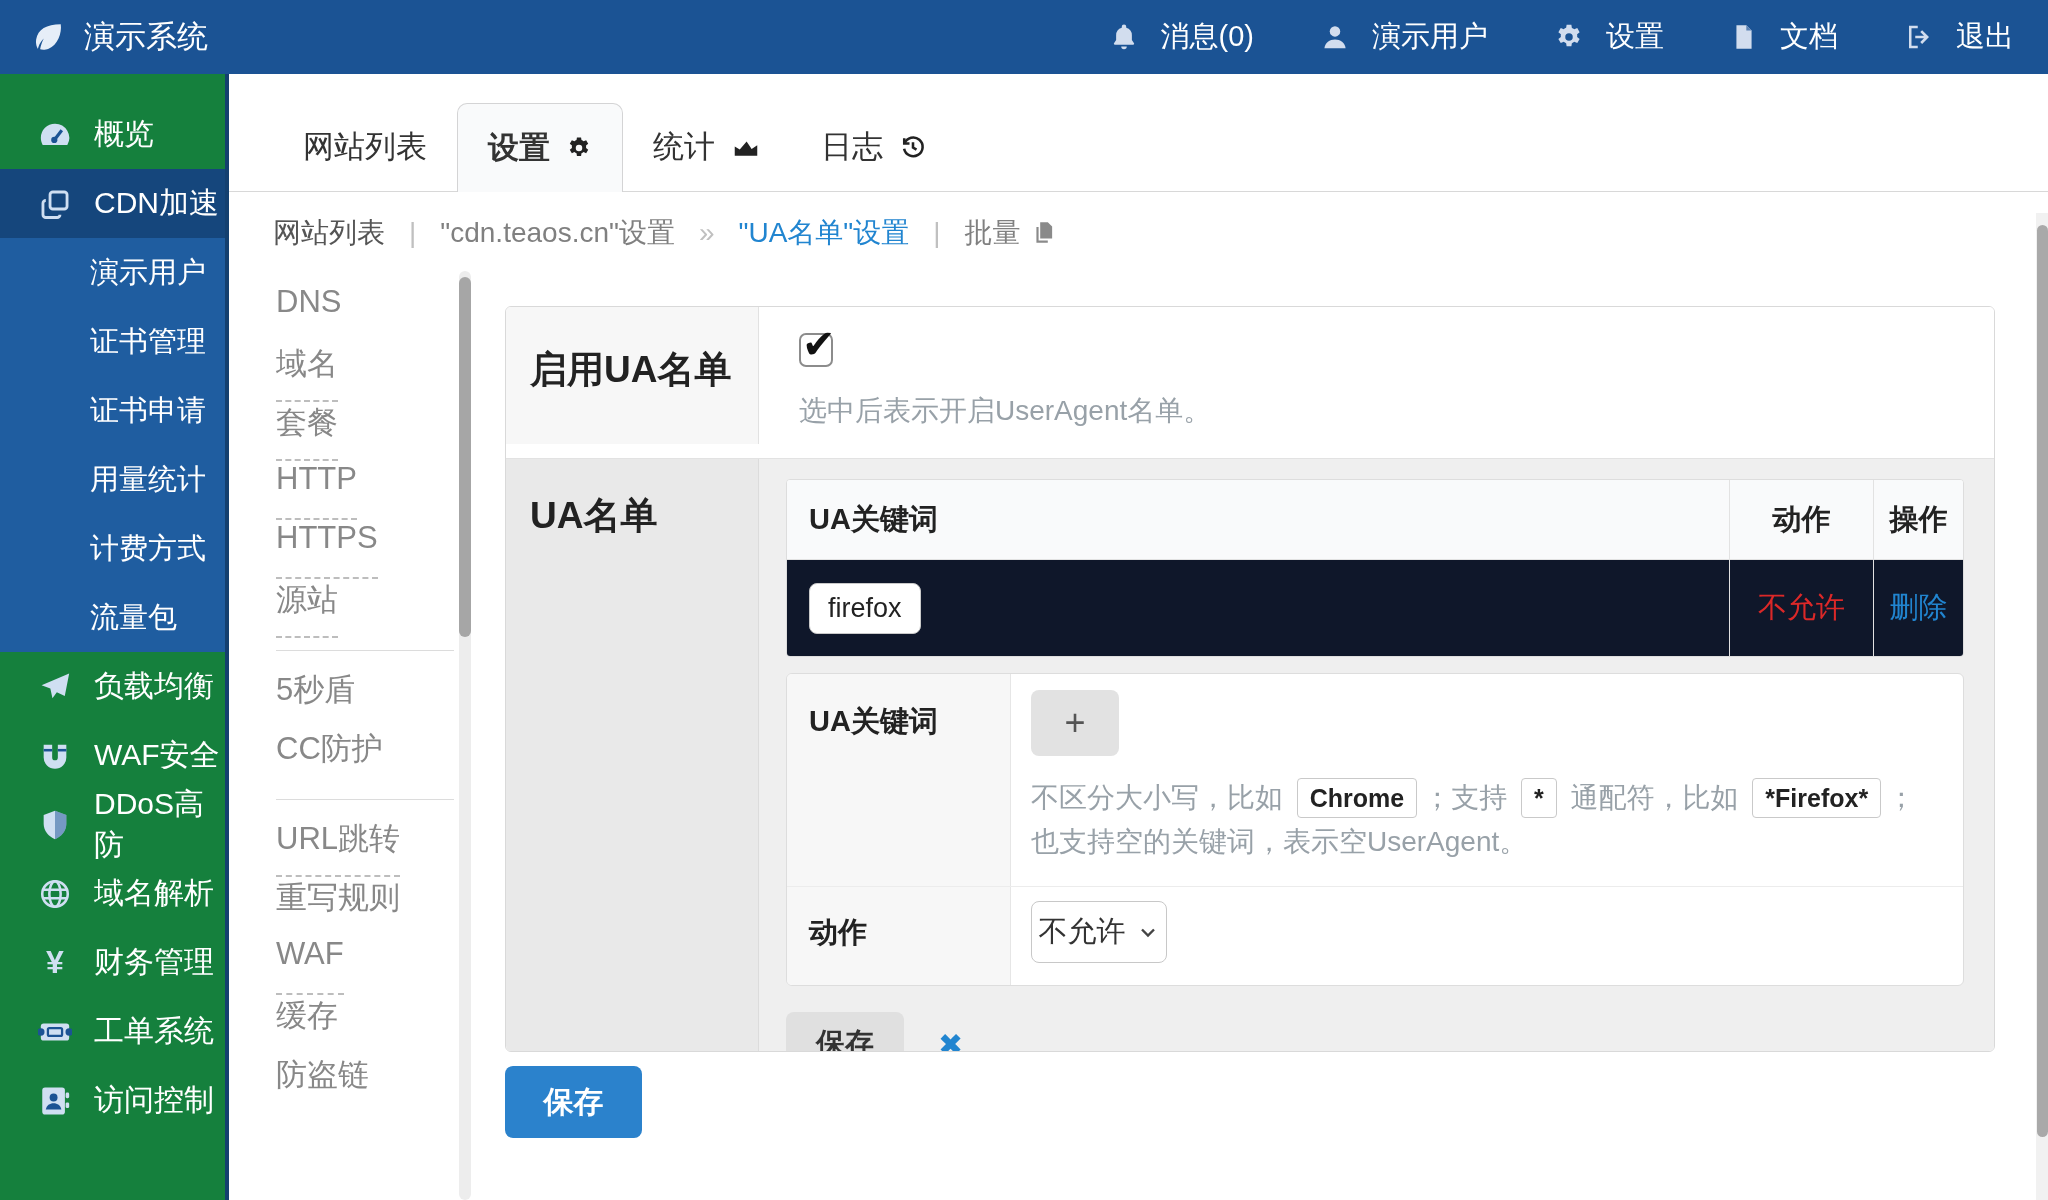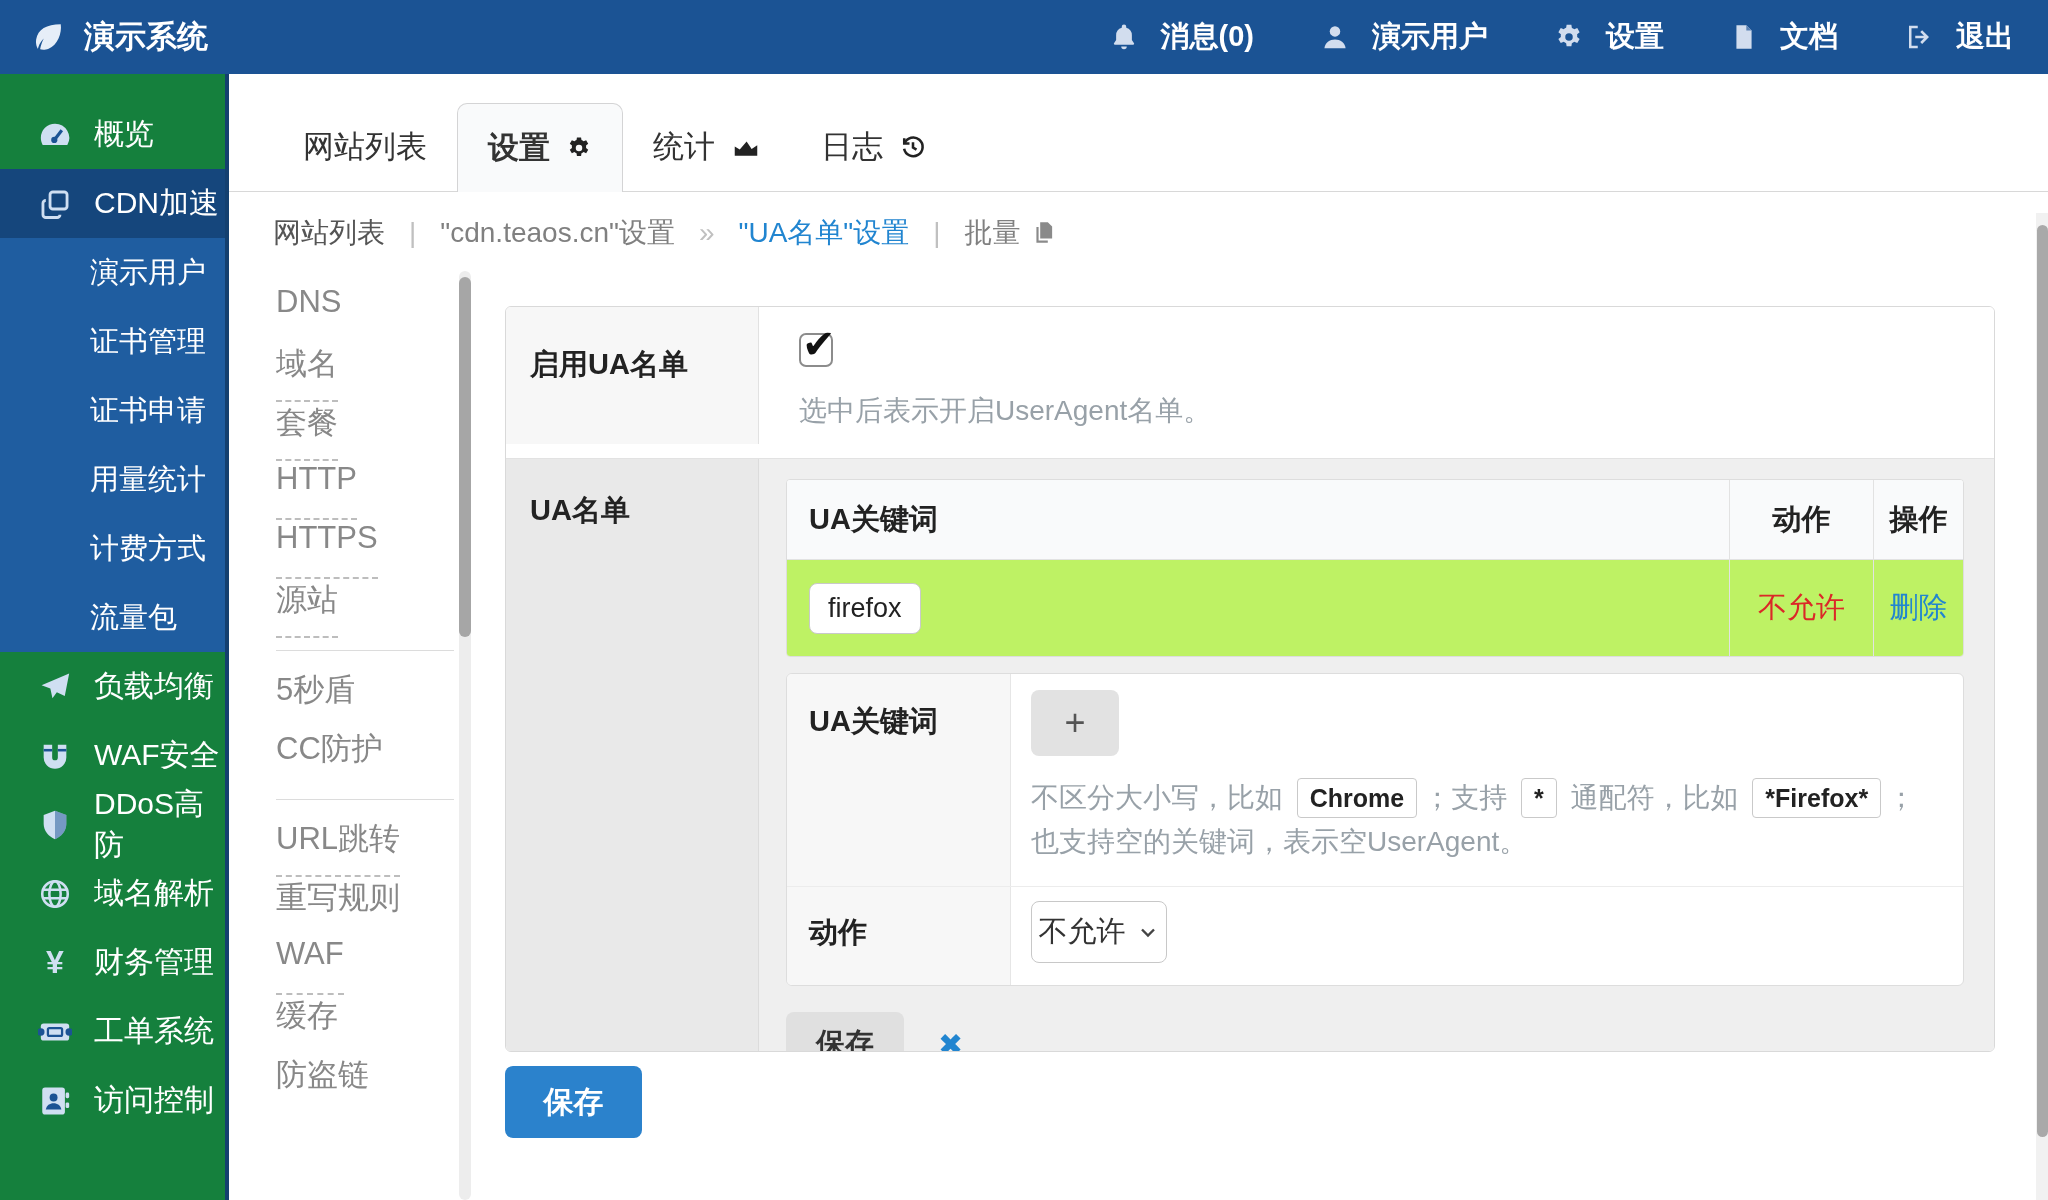--- a/index.html
+++ b/index.html
@@ -2,21 +2,21 @@
 <html><head>
 <meta charset="utf-8">
 <style>
   * { margin:0; padding:0; box-sizing:border-box; }
   html,body { background:#fff; }
   body { font-family:"Liberation Sans","DejaVu Sans",sans-serif; }
   .root { position:relative; width:2048px; height:1200px; overflow:hidden; background:#fff; }
 
   
   .navbar { position:absolute; left:0; top:0; width:2048px; height:74px; background:#1b5394;
-            display:flex; align-items:center; justify-content:space-between; padding:0 34px 0 30px;font-weight:bold; }
+            display:flex; align-items:center; justify-content:space-between; padding:0 34px 0 30px; }
   .brand { display:flex; align-items:center; gap:18px; color:#fff; font-size:31px; cursor:pointer; }
   .icon { display:inline-flex; align-items:center; justify-content:center; }
   .icon svg { display:block; }
   .nav-right { display:flex; align-items:center; gap:66px; }
   .nav-item { display:flex; align-items:center; gap:22px; color:#fff; font-size:29px; cursor:pointer; text-decoration:none; }
   .nav-item .icon { color:#d2ddee; }
 
   
   .sidebar { position:absolute; left:0; top:74px; width:229px; height:1126px; background:#15803d;
              border-right:4px solid #14406f; padding-top:26px; color:#fff; }
@@ -63,34 +63,34 @@
   .page-scrollbar .thumb { position:absolute; left:1px; top:12px; width:11px; height:912px;
                            background:#a9a9a9; border-radius:6px; }
 
   
   .form-card { position:absolute; left:505px; top:306px; width:1490px; border:1px solid #d9d9d9;
                border-radius:6px; overflow:hidden; background:#fff; }
   .frow { display:grid; grid-template-columns:253px 1fr; }
   .frow1 { height:137px; }
   .frow2 { height:593px; border-top:1px solid #e2e2e2;margin-top:14px; }
   .flabel { background:#f7f7f7; border-right:1px solid #e2e2e2; padding:38px 0 0 24px;
-            font-size:29px; font-weight:bold; color:#222; }
+            font-size:37px; font-weight:bold; color:#222; }
   .flabel.l2 { background:#e9e9e9; border-right:1px solid #dcdcdc; padding-top:32px; }
   .fcontent { background:#fff; padding:26px 0 0 40px; }
   .fcontent.gray { background:#efefef; padding:20px 0 0 27px; }
 
   .checkbox { width:34px; height:34px; border:2px solid #8c8c8c; border-radius:7px; background:#fff;
               position:relative; cursor:pointer; }
   .checkbox::after { content:"✔"; position:absolute; left:1px; top:-14px; font-size:40px;
                      font-weight:bold; color:#111; }
   .hint { font-size:28px; color:#98a1a8; margin-top:22px; line-height:44px; }
 
   .ua-table { width:1178px; background:#fff; border:1px solid #dddddd; border-radius:4px; overflow:hidden; }
   .thead { display:flex; height:80px; background:#f9fafb; border-bottom:1px solid #e2e2e2; }
-  .trow  { display:flex; height:96px; background:#bef264; align-items:center; }
+  .trow  { display:flex; height:96px; background:#0f172a; align-items:center; }
   .th { display:flex; align-items:center; font-size:29px; font-weight:bold; color:#222; }
   .td { display:flex; align-items:center; font-size:29px; height:100%; }
   .cell-kw  { flex:1; padding-left:22px; }
   .cell-act { width:144px; border-left:1px solid #e2e2e2; justify-content:center; height:100%; }
   .cell-op  { width:90px;  border-left:1px solid #e2e2e2; justify-content:center; height:100%; }
   .kw-tag { border:1px solid #c9c9c9; border-radius:8px; padding:9px 18px; font-size:27px; color:#222;
             background:#fff; }
   .red { color:#db2828; }
   .link { color:#2185d0; cursor:pointer; text-decoration:none; }
 

